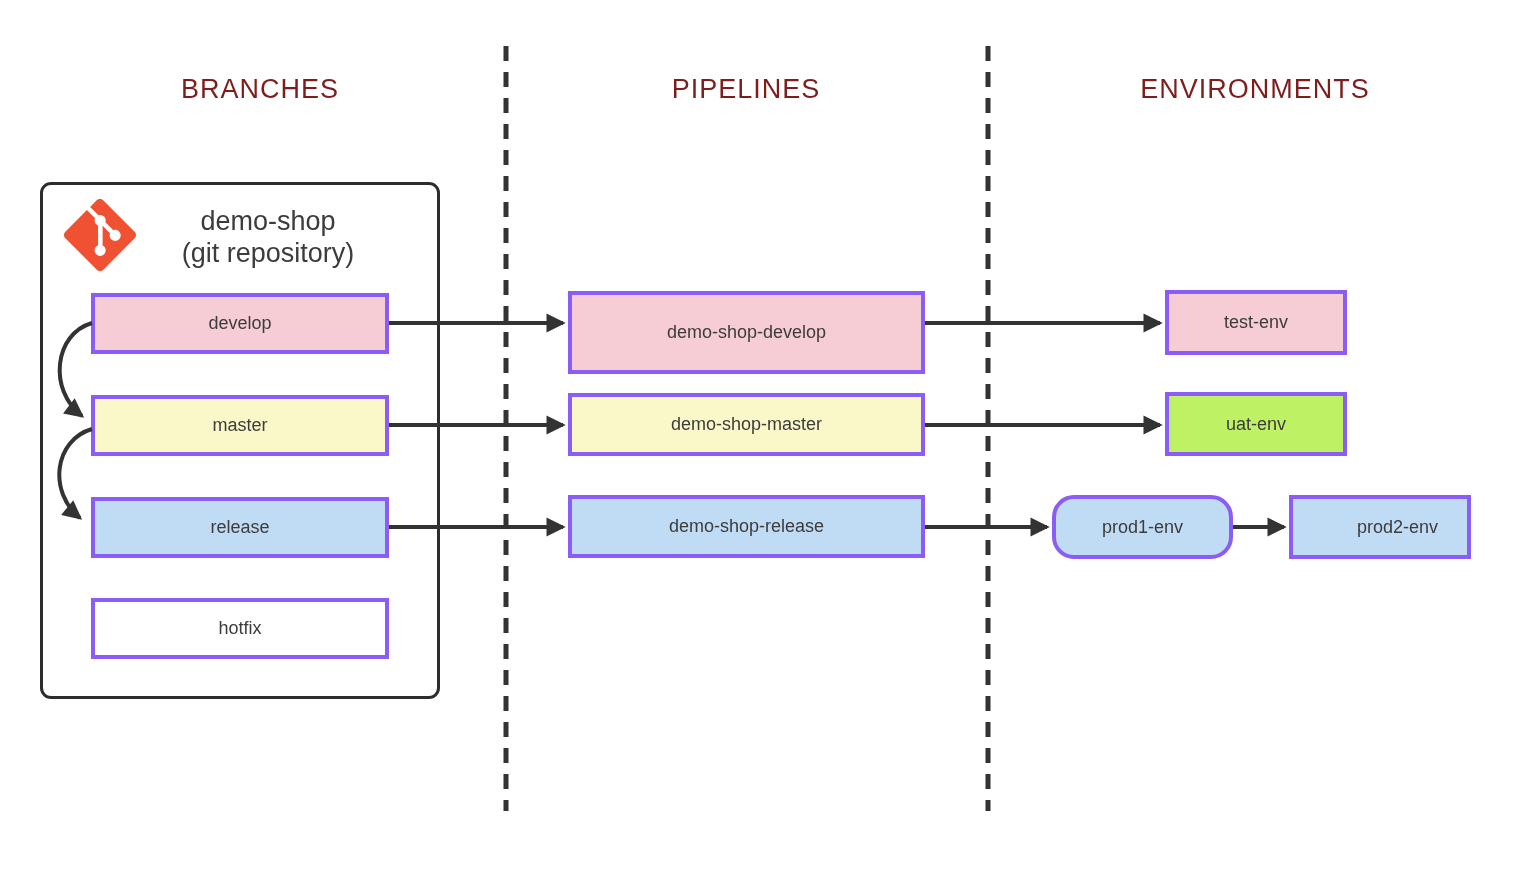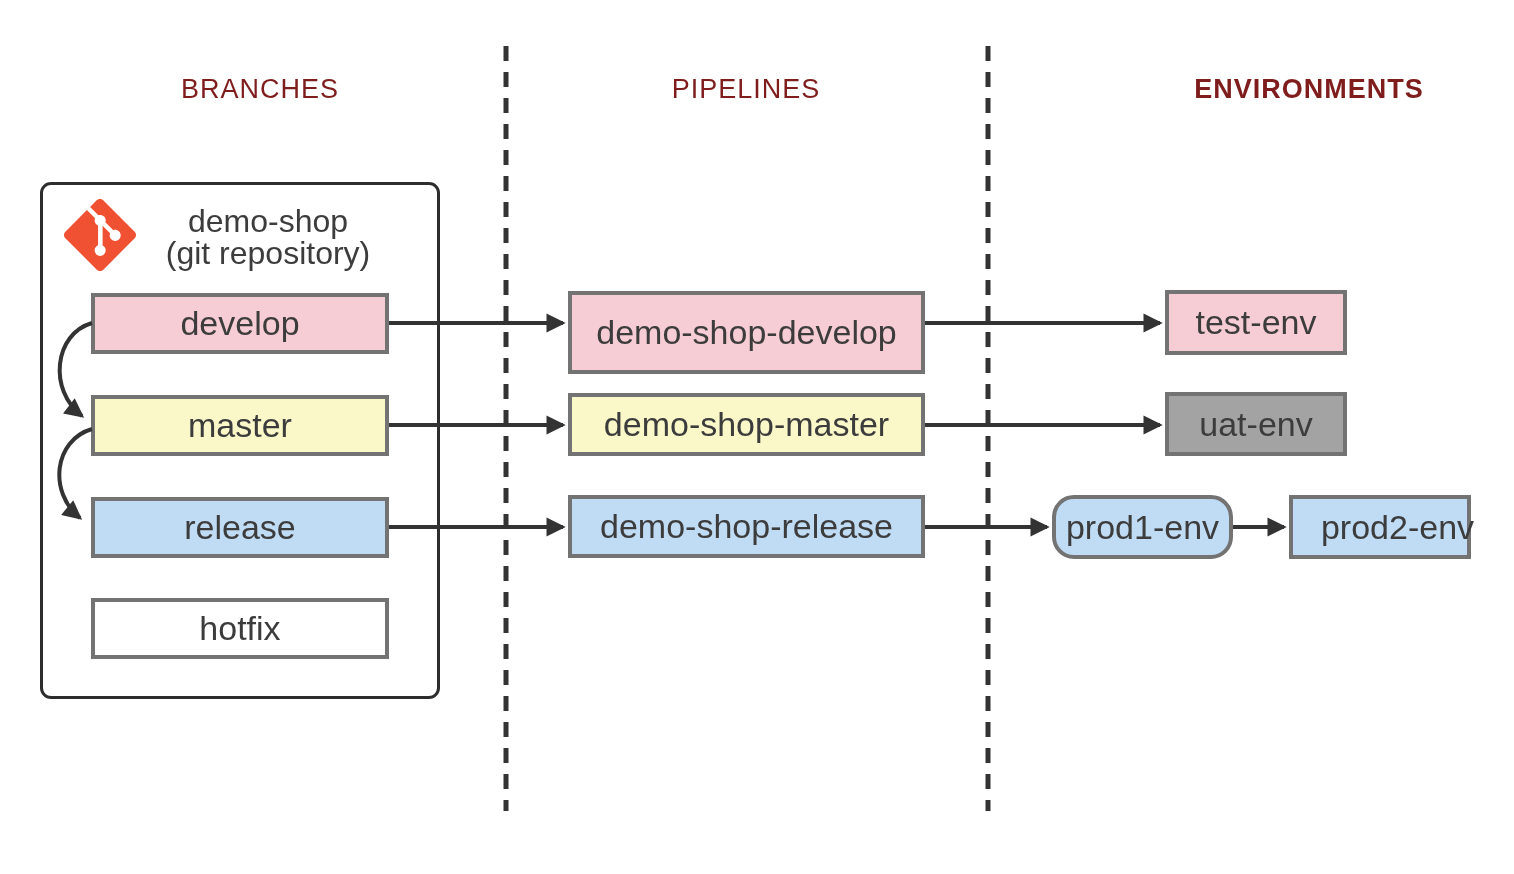--- a/index.html
+++ b/index.html
@@ -16,59 +16,59 @@
     position: absolute;
     top: 74px;
     font-size: 27px;
     letter-spacing: 1px;
     color: #7f1d1d;
     text-align: center;
     white-space: nowrap;
   }
   #hdr-branches     { left: 110px; width: 300px; }
   #hdr-pipelines    { left: 596px; width: 300px; }
-  #hdr-environments { left: 1159px; width: 300px; font-weight: bold; }
+  #hdr-environments { left: 1105px; width: 300px; }
 
   .repo-container {
     position: absolute;
     left: 40px; top: 182px;
     width: 400px; height: 517px;
     border: 3px solid #2d2d2d;
     border-radius: 11px;
     box-sizing: border-box;
     background: transparent;
     z-index: 1;
   }
   .repo-title {
     position: absolute;
     left: 148px; top: 205px;
     width: 240px;
     text-align: center;
-    font-size: 32px;
+    font-size: 27px;
     line-height: 32px;
     color: #3c3c3c;
     z-index: 2;
   }
   .git-icon {
     position: absolute;
     left: 62px; top: 197px;
     width: 76px; height: 76px;
     z-index: 2;
   }
   .git-icon svg { width: 100%; height: 100%; display: block; }
   .git-icon path { fill: var(--git-color, #F05133); }
 
   .node {
     position: absolute;
-    border: 4px solid #737373;
+    border: 4px solid #8b5cf6;
     box-sizing: border-box;
     display: flex;
     align-items: center;
     justify-content: center;
-    font-size: 34px;
+    font-size: 18px;
     color: #3c3c3c;
     background: #ffffff;
     z-index: 2;
     white-space: nowrap;
   }
   
   #box-develop { left: 91px;  top: 293px; width: 298px; height: 61px; }
   #box-master  { left: 91px;  top: 395px; width: 298px; height: 61px; }
   #box-release { left: 91px;  top: 497px; width: 298px; height: 61px; }
   #box-hotfix  { left: 91px;  top: 598px; width: 298px; height: 61px; }
@@ -115,21 +115,21 @@
   <div class="node" id="box-develop" style="background-color: rgb(246, 205, 212);">develop</div>
   <div class="node" id="box-master" style="background-color: rgb(250, 247, 201);">master</div>
   <div class="node" id="box-release" style="background-color: rgb(192, 220, 245);">release</div>
   <div class="node" id="box-hotfix" style="background-color: rgb(255, 255, 255);">hotfix</div>
 
   <div class="node" id="box-pipe-develop" style="background-color: rgb(246, 205, 212);">demo-shop-develop</div>
   <div class="node" id="box-pipe-master" style="background-color: rgb(250, 247, 201);">demo-shop-master</div>
   <div class="node" id="box-pipe-release" style="background-color: rgb(192, 220, 245);">demo-shop-release</div>
 
   <div class="node" id="box-test-env" style="background-color: rgb(246, 205, 212);">test-env</div>
-  <div class="node" id="box-uat-env" style="background-color: #a3a3a3;">uat-env</div>
+  <div class="node" id="box-uat-env" style="background-color: #bef264;">uat-env</div>
   <div class="node" id="box-prod1-env" style="background-color: rgb(192, 220, 245);">prod1-env</div>
   <div class="node" id="box-prod2-env" style="background-color: rgb(192, 220, 245);">prod2-env</div>
 
   <svg class="arrows-layer" viewBox="0 0 1514 874" xmlns="http://www.w3.org/2000/svg">
     <defs>
       <marker id="ah" viewBox="0 0 10 10" refX="8.6" refY="5" markerWidth="6.2" markerHeight="4.8" orient="auto-start-reverse">
         <path d="M0,0 L10,5 L0,10 Z" fill="#333333"></path>
       </marker>
     </defs>
 

